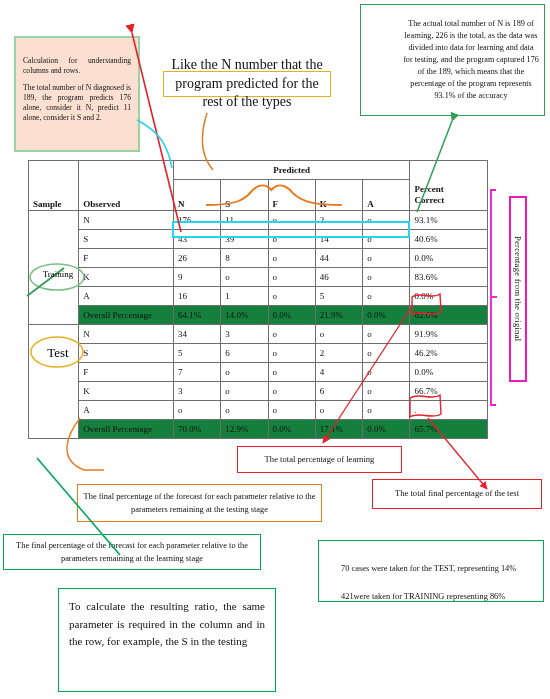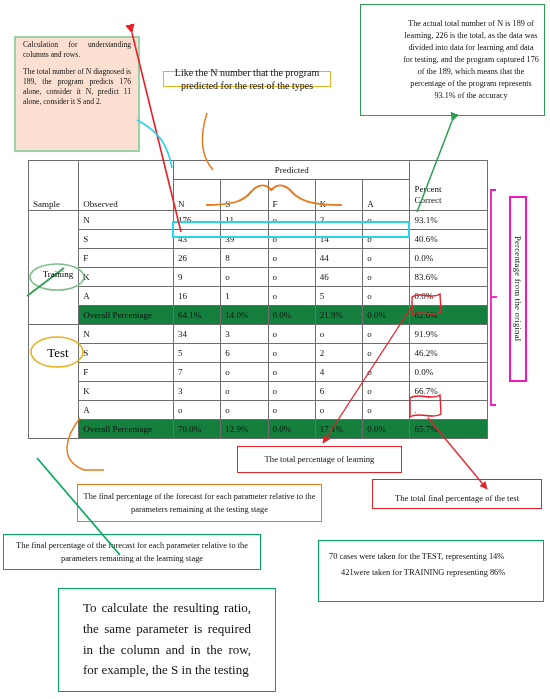--- a/index.html
+++ b/index.html
@@ -71,21 +71,21 @@
   }
   #conf-table td, #conf-table th {
     border: 1px solid #6e6e6e;
     padding: 1px 4px;
     height: 16px;
     font-weight: normal;
     text-align: left;
     vertical-align: middle;
     background: #ffffff;
   }
-  #conf-table .hdr { font-weight: normal; }
+  #conf-table .hdr { font-weight: bold; }
   #conf-table .ctr { text-align: center; }
   #conf-table .blank { border-left: 1px solid #6e6e6e; }
   #conf-table tr.overall td { background: #15803d; }
   #conf-table td.sample-cell { text-align: center; vertical-align: middle; }
   .col-sample  { width: 50px; }
   .col-obs     { width: 94px; }
   .col-n, .col-s, .col-f, .col-k, .col-a { width: 47px; }
   .col-pc      { width: 77px; }
 
   
@@ -148,59 +148,59 @@
     <path d="M412,306 L323,443" stroke="#e8202a" stroke-width="1.3" fill="none" marker-end="url(#ah-red)"></path>
 
     <path d="M428,418 L487,489" stroke="#e8202a" stroke-width="1.3" fill="none" marker-end="url(#ah-red)"></path>
 
     <path d="M80,418 C66,436 58,460 84,470 L104,470" stroke="#e87a1e" stroke-width="1.4" fill="none"></path>
   </svg>
 
   <div class="cyan-highlight" style="left:172px; top:221px; width:238px; height:17px;"></div>
 
 
-  <div class="callout b-lgreen peach just" style="left:14px; top:36px; width:126px; height:116px; padding:2px 7px; font-size:7.6px;">
+  <div class="callout b-lgreen peach just" style="left:14px; top:36px; width:126px; height:116px; padding:18px 7px; font-size:7.6px;">
     <p>Calculation for understanding columns and rows.</p>
     <p>The total number of N diagnosed is 189, the program predicts 176 alone, consider it N, predict 11 alone, consider it S and 2.</p>
   </div>
 
-  <div class="callout b-yellow" style="left:163px; top:71px; width:168px; height:16px; display:flex; align-items:center; justify-content:center; font-size:10px;">
+  <div class="callout b-yellow" style="left:163px; top:71px; width:168px; height:26px; display:flex; align-items:center; justify-content:center; font-size:14px;">
     <span>Like the N number that the program predicted for the rest of the types</span>
   </div>
 
   <div class="callout b-green" style="left:360px; top:4px; width:185px; height:112px; display:flex; align-items:center; justify-content:center; font-size:8.2px; line-height:1.45;">
     <span>The actual total number of N is 189 of learning, 226 is the total, as the data was divided into data for learning and data for testing, and the program captured 176 of the 189, which means that the percentage of the program represents 93.1% of the accuracy</span>
   </div>
 
   <div class="vert-label" style="left:509px; top:196px; width:18px; height:186px;">
     <span>Percentage from the original</span>
   </div>
 
   <div class="callout b-red" style="left:237px; top:446px; width:165px; height:27px; display:flex; align-items:center; justify-content:center; font-size:8.6px;">
     <span>The total percentage of learning</span>
   </div>
 
-  <div class="callout b-red" style="left:372px; top:479px; width:170px; height:30px; display:flex; align-items:flex-end; justify-content:center; font-size:8.6px;">
+  <div class="callout b-red" style="left:372px; top:479px; width:170px; height:30px; display:flex; align-items:center; justify-content:center; font-size:8.6px;">
     <span>The total final percentage of the test</span>
   </div>
 
   <div class="callout b-orange" style="left:77px; top:484px; width:245px; height:38px; display:flex; align-items:center; justify-content:center; font-size:8.4px; line-height:1.55;">
     <span>The final percentage of the forecast for each parameter relative to the parameters remaining at the testing stage</span>
   </div>
 
   <div class="callout b-green2" style="left:3px; top:534px; width:258px; height:36px; display:flex; align-items:center; justify-content:center; font-size:8.4px; line-height:1.55;">
     <span>The final percentage of the forecast for each parameter relative to the parameters remaining at the learning stage</span>
   </div>
 
-  <div class="callout b-green2 just" style="left:58px; top:588px; width:218px; height:104px; padding:9px 24px; font-size:13px; line-height:1.6;">
+  <div class="callout b-green2 just" style="left:58px; top:588px; width:218px; height:104px; padding:9px 10px; font-size:11px; line-height:1.6;">
     <p>To calculate the resulting ratio, the same parameter is required in the column and in the row, for example, the S in the testing</p>
   </div>
 
   <div class="callout b-green2 left" style="left:318px; top:540px; width:226px; height:62px; padding:8px 10px; font-size:8.4px; line-height:1.9;">
-    <p style="margin:0;font-family:Liberation Serif, serif;">70 cases were taken for the TEST, representing 14%</p>
+    <p style="margin:12px;font-family:Liberation Serif, serif;">70 cases were taken for the TEST, representing 14%</p>
     <p style="margin:0; text-indent:12px;">421were taken for TRAINING representing 86%</p>
   </div>
 
   <div style="position:absolute; left:36px; top:269px; width:44px; text-align:center; font-size:9px; z-index:9;">
     <span>Training</span>
   </div>
   <div style="position:absolute; left:36px; top:345px; width:44px; text-align:center; font-size:13px; z-index:9;">
     <span>Test</span>
   </div>
 

